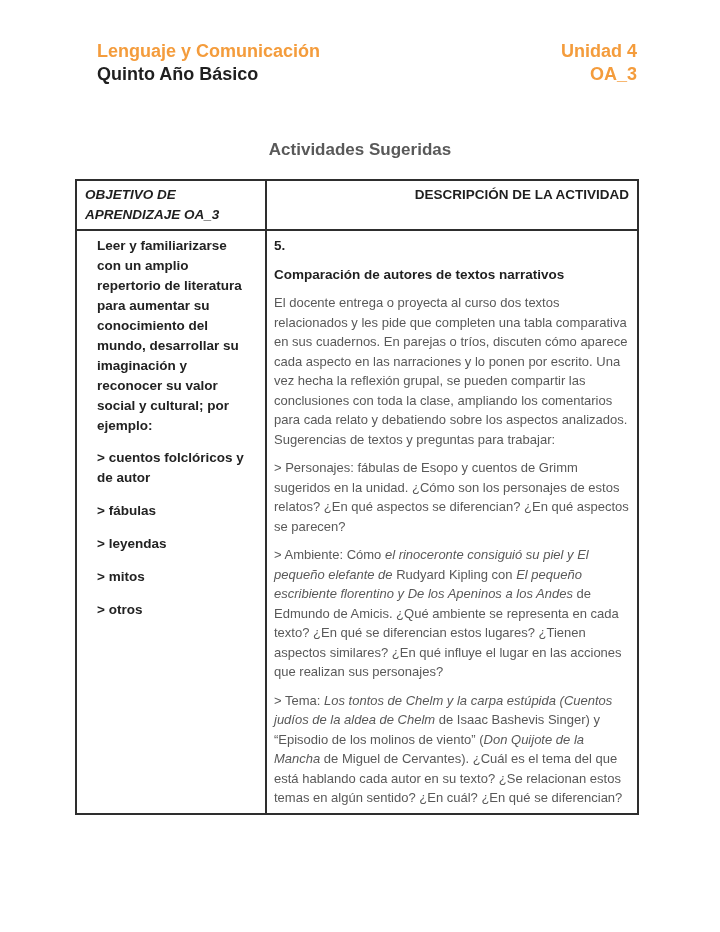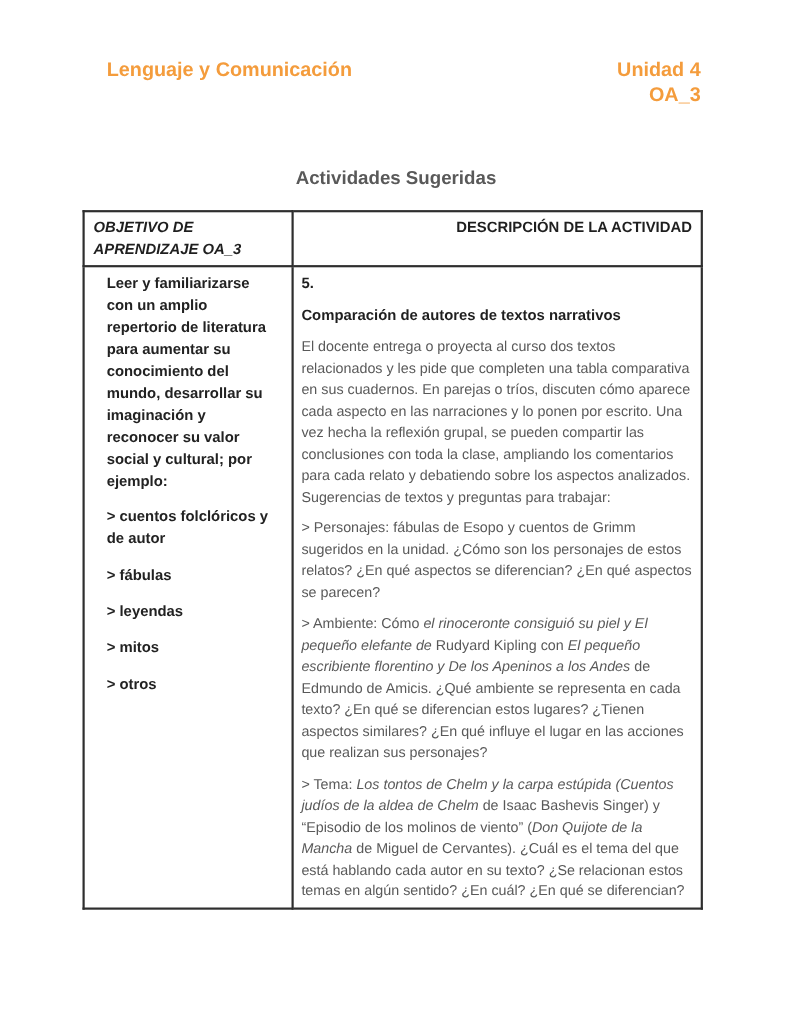--- a/index.html
+++ b/index.html
@@ -16,21 +16,21 @@
     height: 932px;
     background: #ffffff;
     font-family: "Liberation Sans", sans-serif;
     color: var(--dark);
     overflow: hidden;
   }
   .page-header {
     display: flex;
     justify-content: space-between;
     align-items: flex-start;
-    padding: 52px 83px 0 97px;
+    padding: 40px 83px 0 97px;
     font-weight: bold;
     font-size: 18px;
     line-height: 23px;
   }
   .header-right { text-align: right; }
   .subject, .unit, .oa { color: var(--accent); }
   .grade { color: #1f1f1f; }
   .doc-title {
     margin: 54px 0 0 0;
     text-align: center;
@@ -86,20 +86,21 @@
   .italic { font-style: italic; }
 </style>
 </head>
 <body>
 
 <div class="page">
 
   <header class="page-header">
     <div class="header-left">
       <div class="subject">Lenguaje y Comunicación</div>
+      <div class="grade">Quinto Año Básico</div>
     </div>
     <div class="header-right">
       <div class="unit">Unidad 4</div>
       <div class="oa">OA_3</div>
     </div>
   </header>
 
   <h1 class="doc-title">Actividades Sugeridas</h1>
 
   <table class="activity-table">

